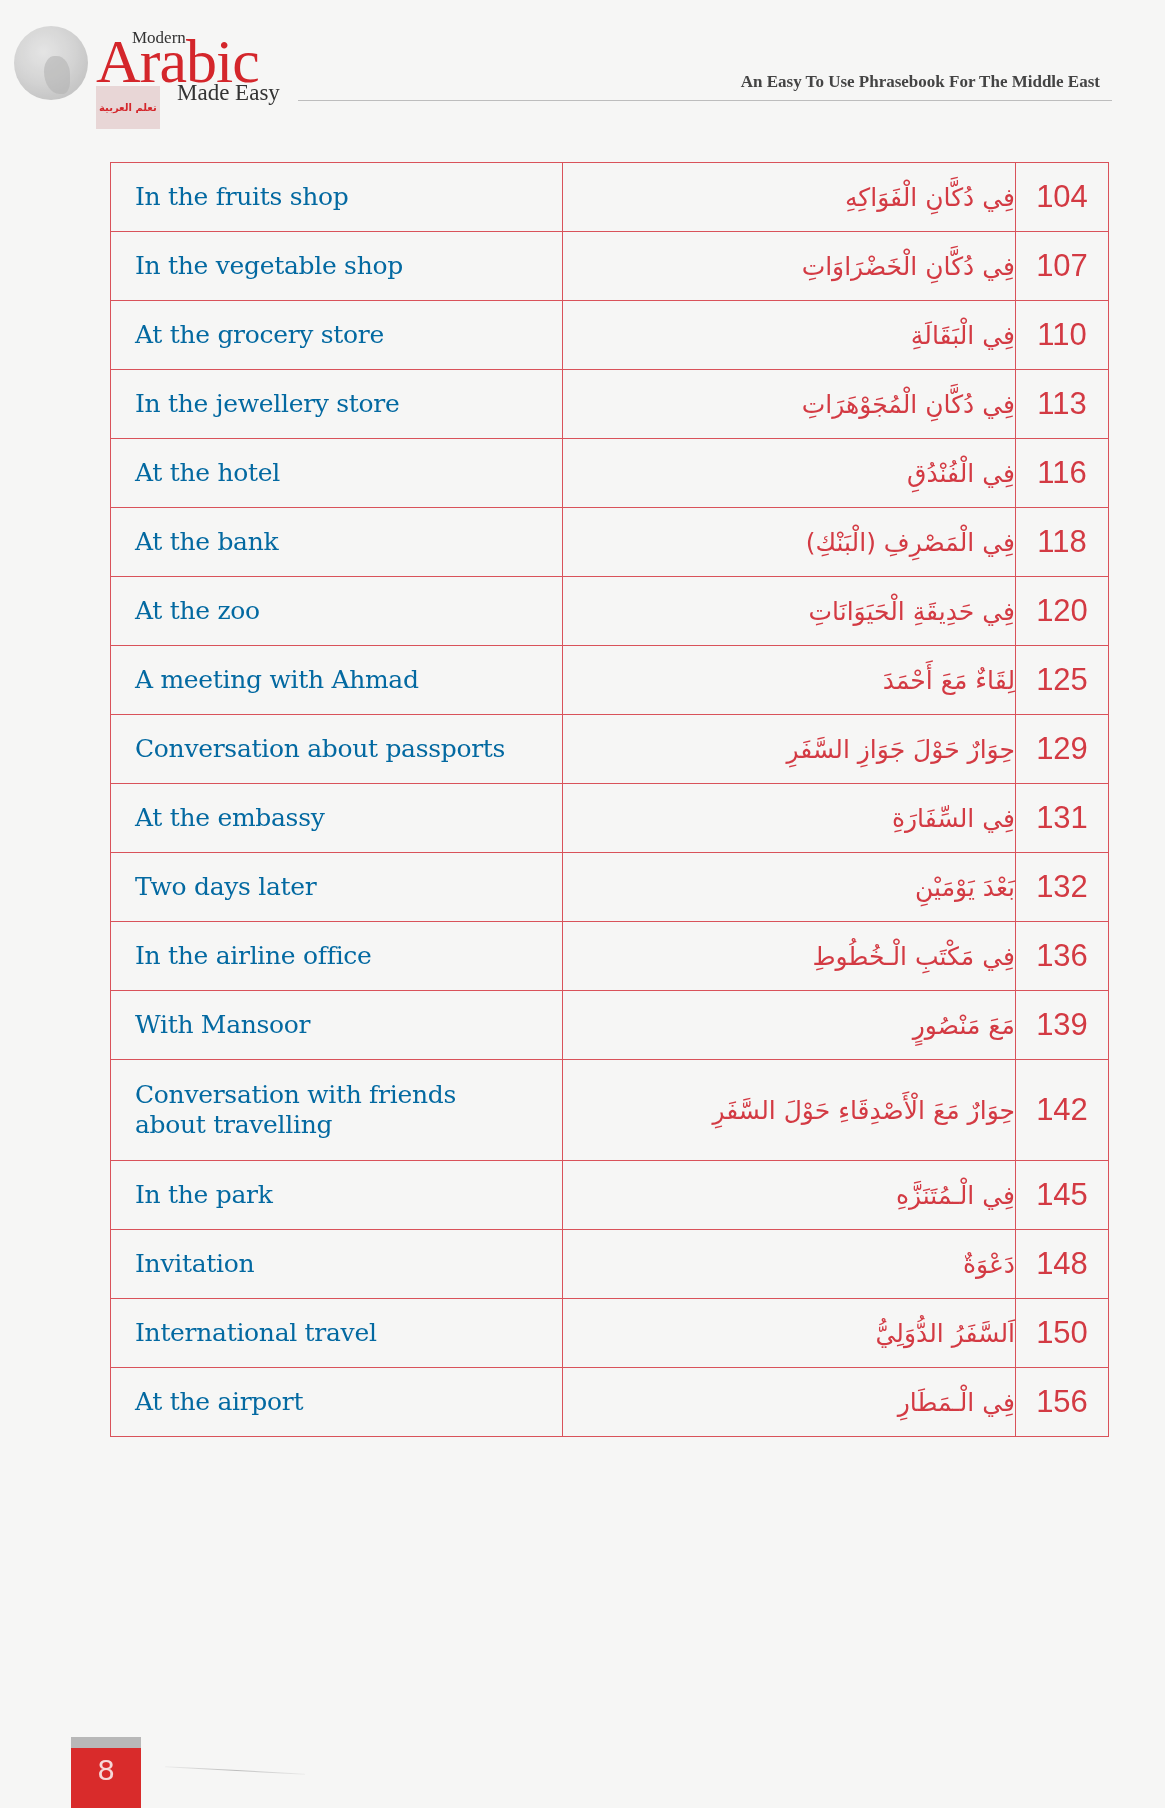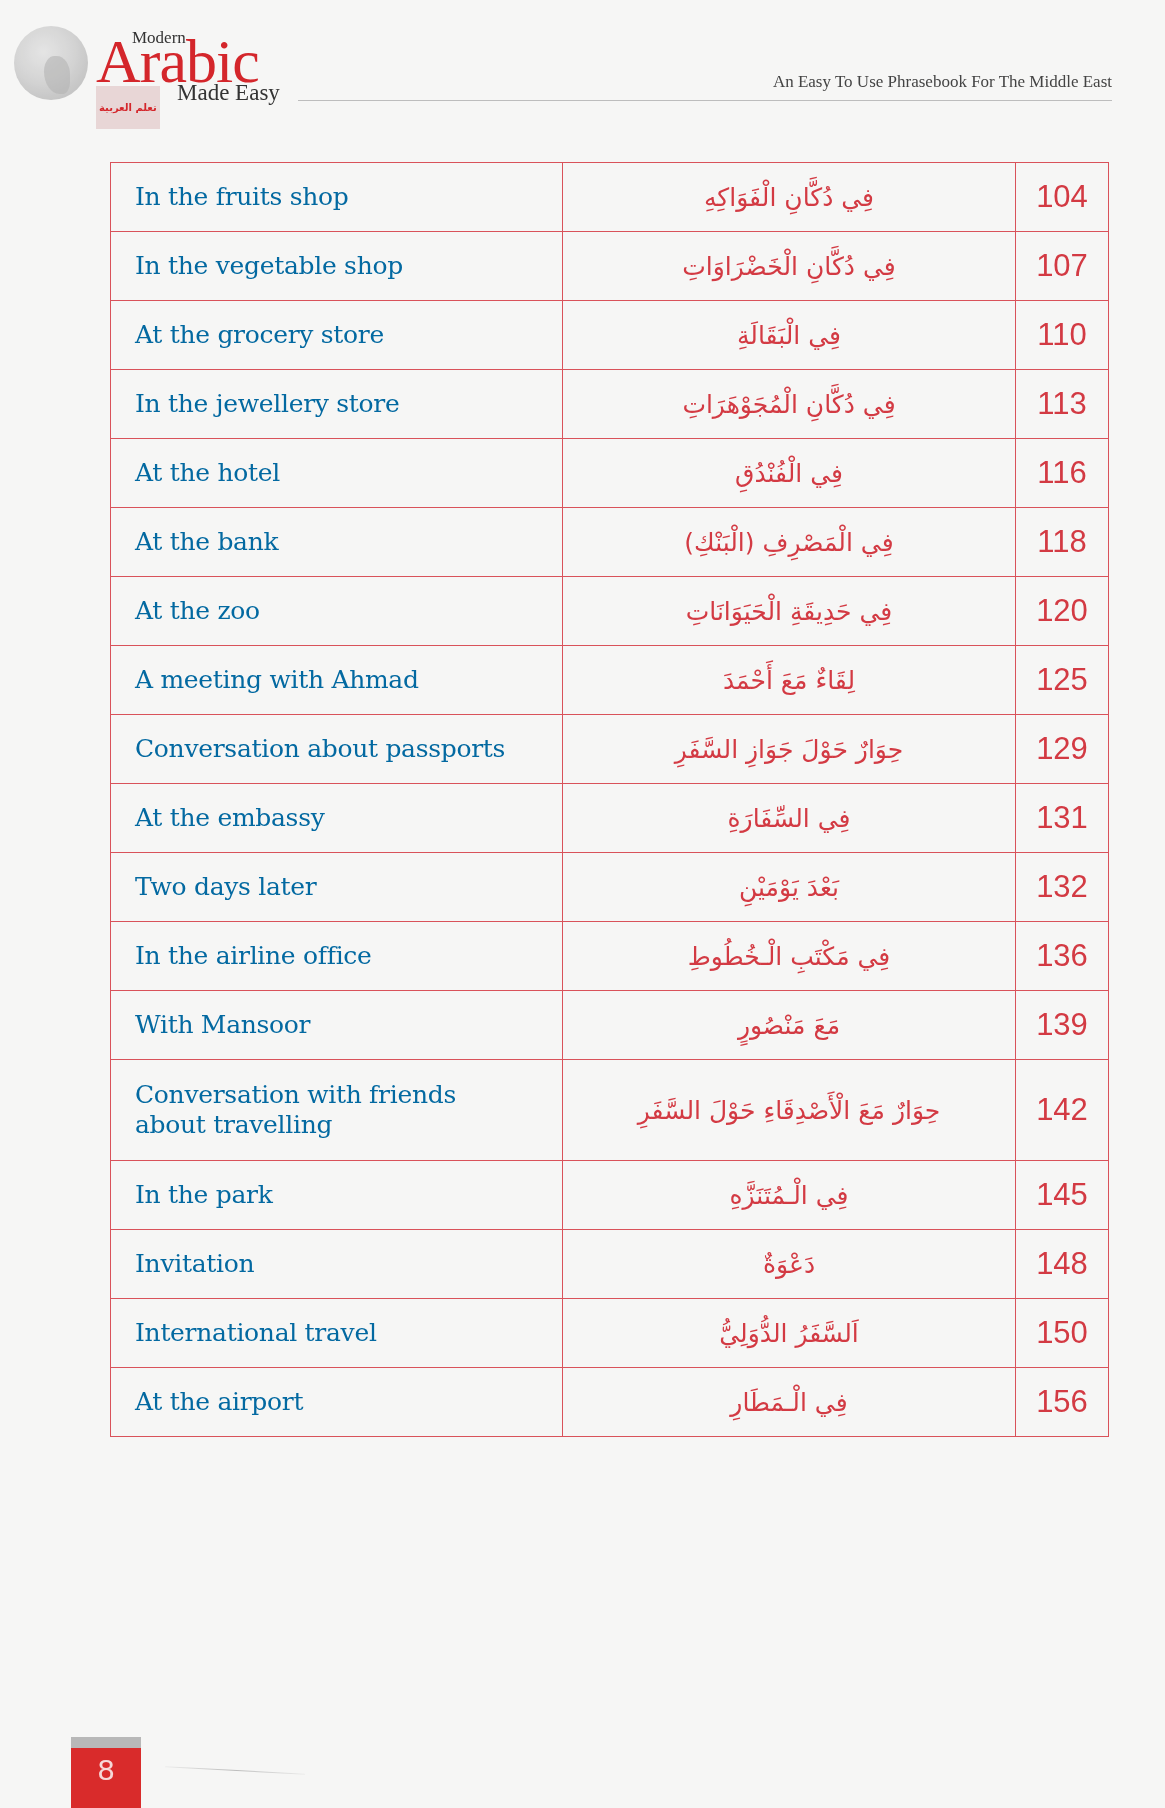--- a/index.html
+++ b/index.html
@@ -85,25 +85,26 @@
     .header-line {
       position: absolute;
       left: 298px;
       top: 100px;
       width: 814px;
       height: 1px;
       background: #bdbdbd;
     }
     .tagline {
       position: absolute;
-      right: 53px;
+      right: 65px;
       top: 72px;
       font-family: "Liberation Serif", serif;
       font-size: 17px;
       color: #444;
+      font-weight: bold;
     }
 
     
     .toc {
       position: absolute;
       left: 110px;
       top: 162px;
       width: 998px;
       border-collapse: collapse;
       table-layout: fixed;
@@ -128,21 +129,20 @@
     }
     .en {
       padding-left: 24px !important;
       font-family: "DejaVu Serif", serif;
       font-size: 25px;
       color: #0369a1;
       line-height: 30px;
       letter-spacing: -0.3px;
     }
     .ar {
-      text-align: center;
       direction: rtl;
       font-family: "DejaVu Sans", sans-serif;
       font-size: 25px;
       color: #d33a43;
     }
     .pg {
       text-align: center;
       font-family: "Liberation Sans", sans-serif;
       font-size: 31px;
       color: #d33a43;

